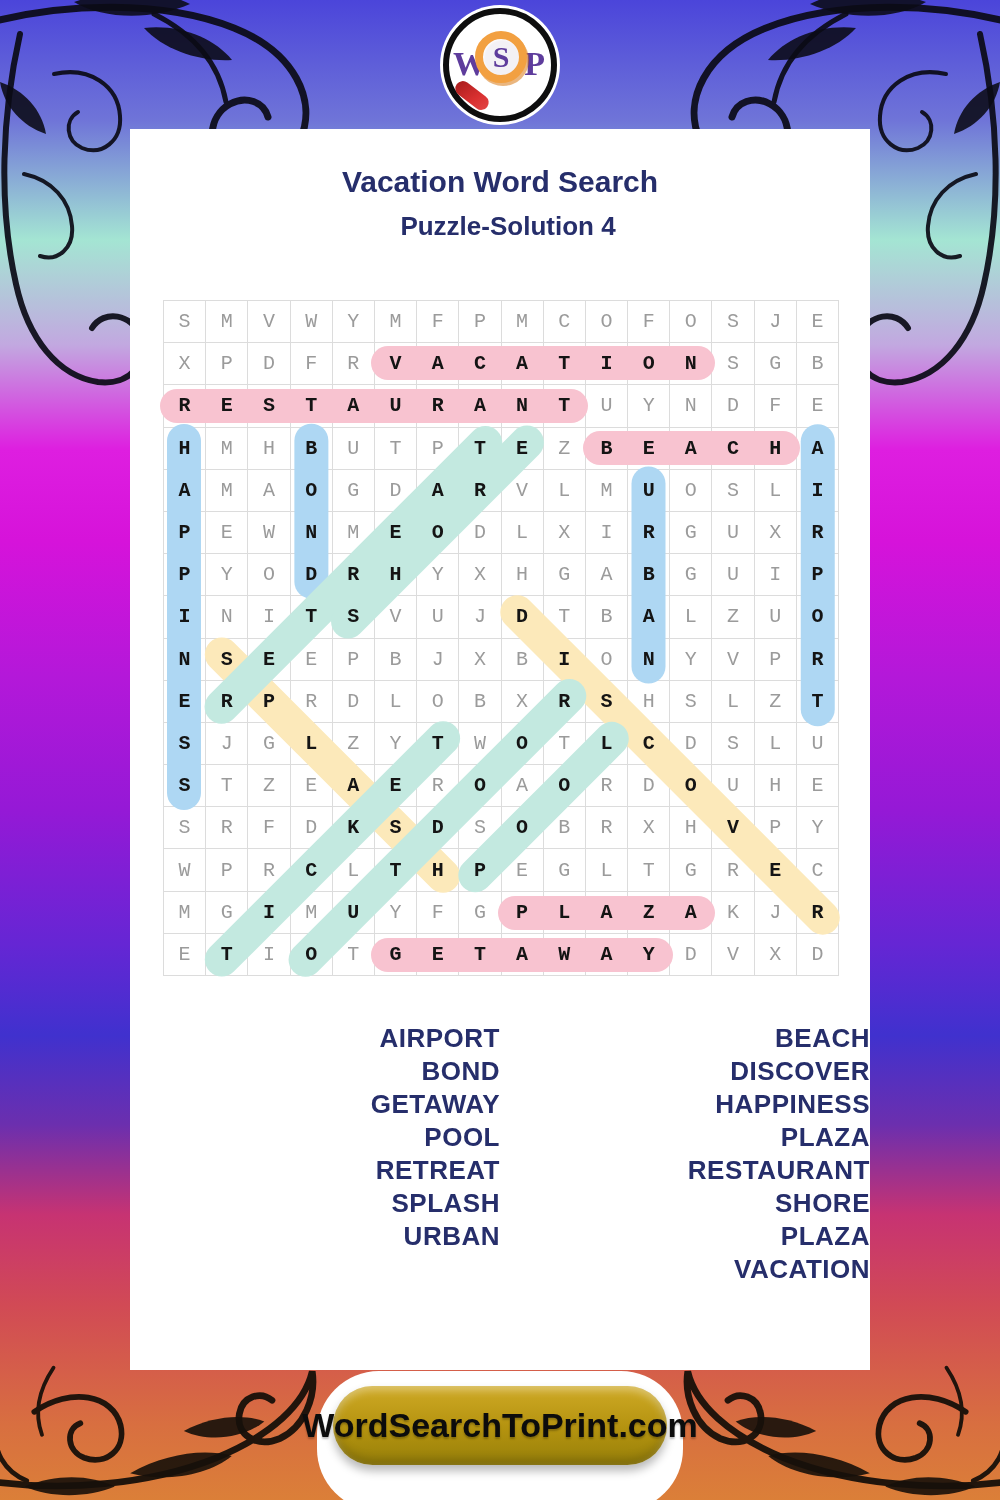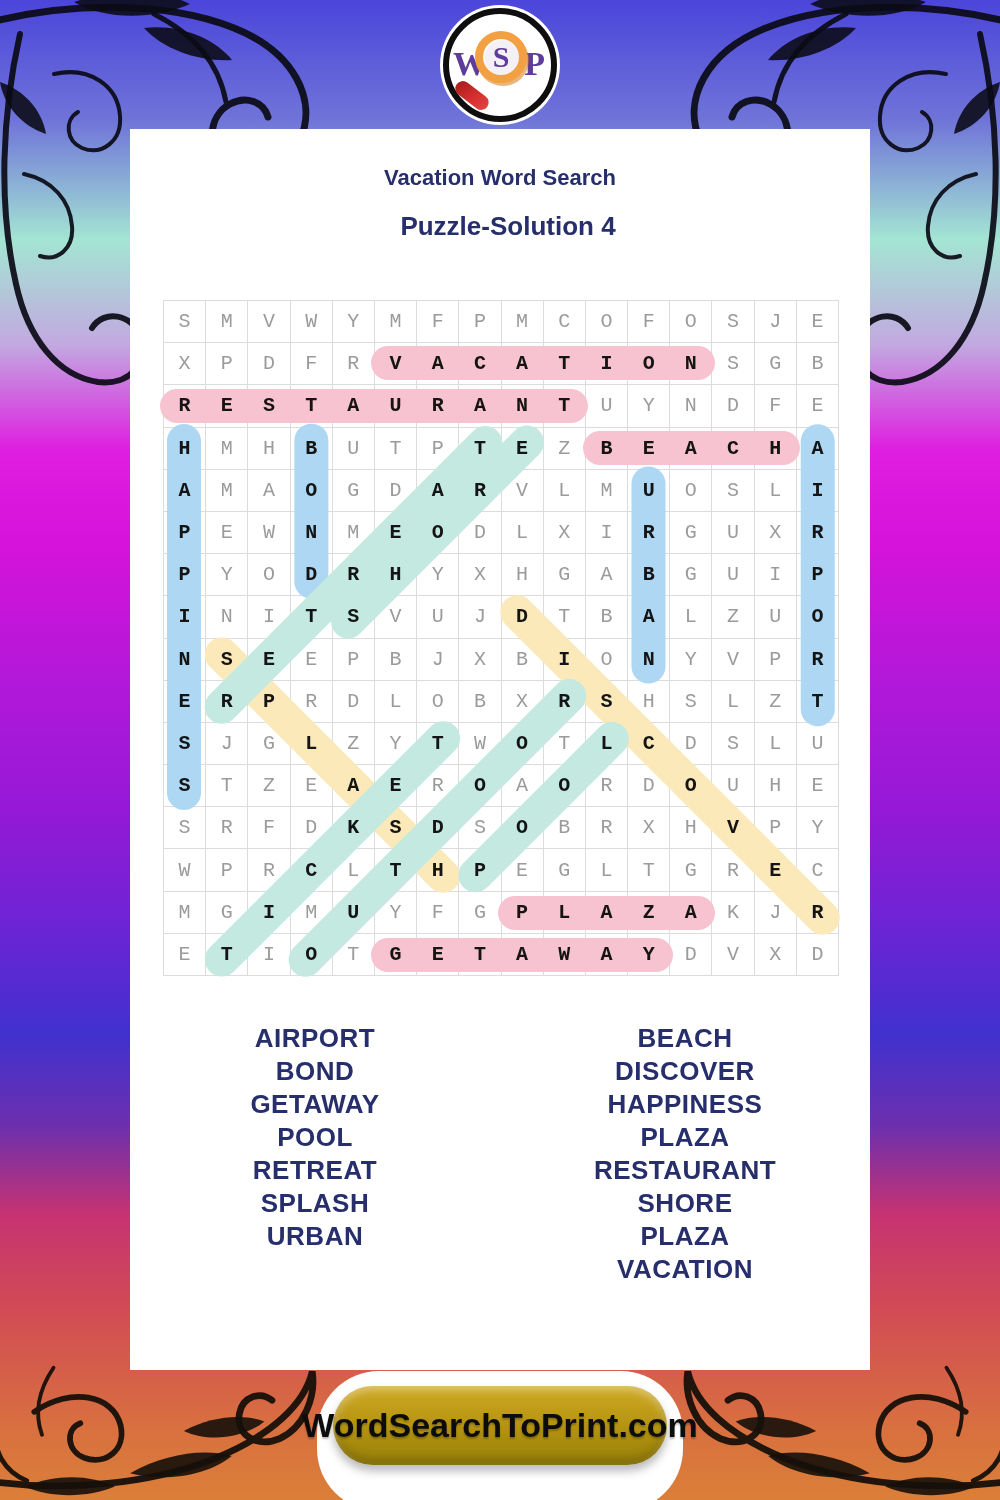--- a/index.html
+++ b/index.html
@@ -30,37 +30,37 @@
   .logo-p{right:15px;}
   .lens{position:absolute;left:35px;top:26px;width:36px;height:36px;border:8px solid #f2a041;border-radius:50%;
         background:#f3f1f5;box-shadow:2px 3px 0 rgba(217,122,22,.55), inset 1px 1px 2px rgba(255,255,255,.9);z-index:2;}
   .lens .logo-s{position:absolute;left:0;top:0;width:36px;height:36px;display:flex;align-items:center;justify-content:center;
         font:700 30px "Liberation Serif",serif;color:#5e3c9c;}
   .handle{position:absolute;left:13px;top:83px;width:38px;height:15px;border-radius:8px;
         background:linear-gradient(110deg,#a81d1d,#d93030 60%,#e24545);transform:rotate(37deg);z-index:1;}
   
   .card{position:absolute;left:130px;top:129px;width:740px;height:1241px;background:#ffffff;z-index:2;}
   .title{position:absolute;left:0;top:165px;width:100%;text-align:center;
-         font-size:22px;font-weight:700;color:var(--navy);z-index:3;}
+         font-size:30px;font-weight:700;color:var(--navy);z-index:3;}
   .subtitle{position:absolute;left:8px;top:211px;width:100%;text-align:center;
          font-size:26px;font-weight:700;color:var(--navy);z-index:3;}
   
   .grid{position:absolute;left:163px;top:300px;width:676px;height:676px;z-index:3;}
   .pills{position:absolute;inset:0;}
   .pill{position:absolute;border-radius:17px;z-index:1;}
   .cellgrid{position:absolute;inset:0;display:grid;
       grid-template-columns:repeat(16,1fr);grid-template-rows:repeat(16,1fr);
       border-left:1px solid var(--line);border-top:1px solid var(--line);}
   .cell{border-right:1px solid var(--line);border-bottom:1px solid var(--line);
       display:flex;align-items:center;justify-content:center;}
   .cell span{position:relative;z-index:2;font:20px "Liberation Mono",monospace;color:#9b9b9b;}
   .cell span.hl{font-weight:700;color:#141414;}
   
   .words{position:absolute;left:130px;top:1022px;width:740px;display:flex;z-index:3;}
-  .word-col{width:50%;text-align:center;}
+  .word-col{width:50%;text-align:right;}
   .word-item{font-size:26px;font-weight:700;color:var(--navy);line-height:33px;letter-spacing:.5px;}
   
   .footer-pill{position:absolute;left:317px;top:1371px;width:366px;height:140px;background:#fff;border-radius:62px;z-index:4;}
   .footer-btn{position:absolute;left:333px;top:1386px;width:334px;height:79px;border-radius:48px;z-index:5;
       background:linear-gradient(180deg,#cfa925 0%,#b3920f 55%,#97800a 100%);
       box-shadow:0 6px 10px rgba(0,0,0,.28), inset 0 4px 8px rgba(255,255,255,.38), inset 0 -6px 10px rgba(0,0,0,.18);
       display:flex;align-items:center;justify-content:center;}
   .footer-btn span{font-size:34px;font-weight:700;color:#0c0c0c;text-shadow:0 2px 2px rgba(0,0,0,.25);}
 </style>
 </head>

